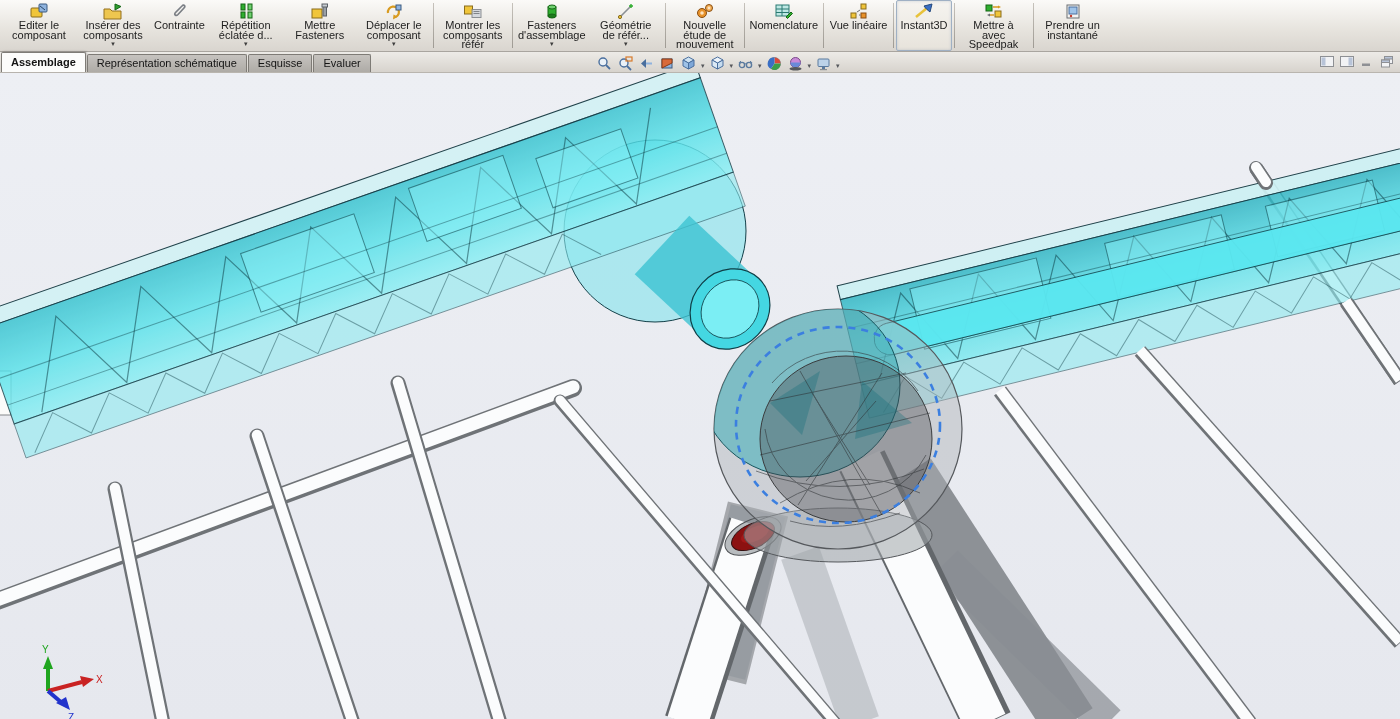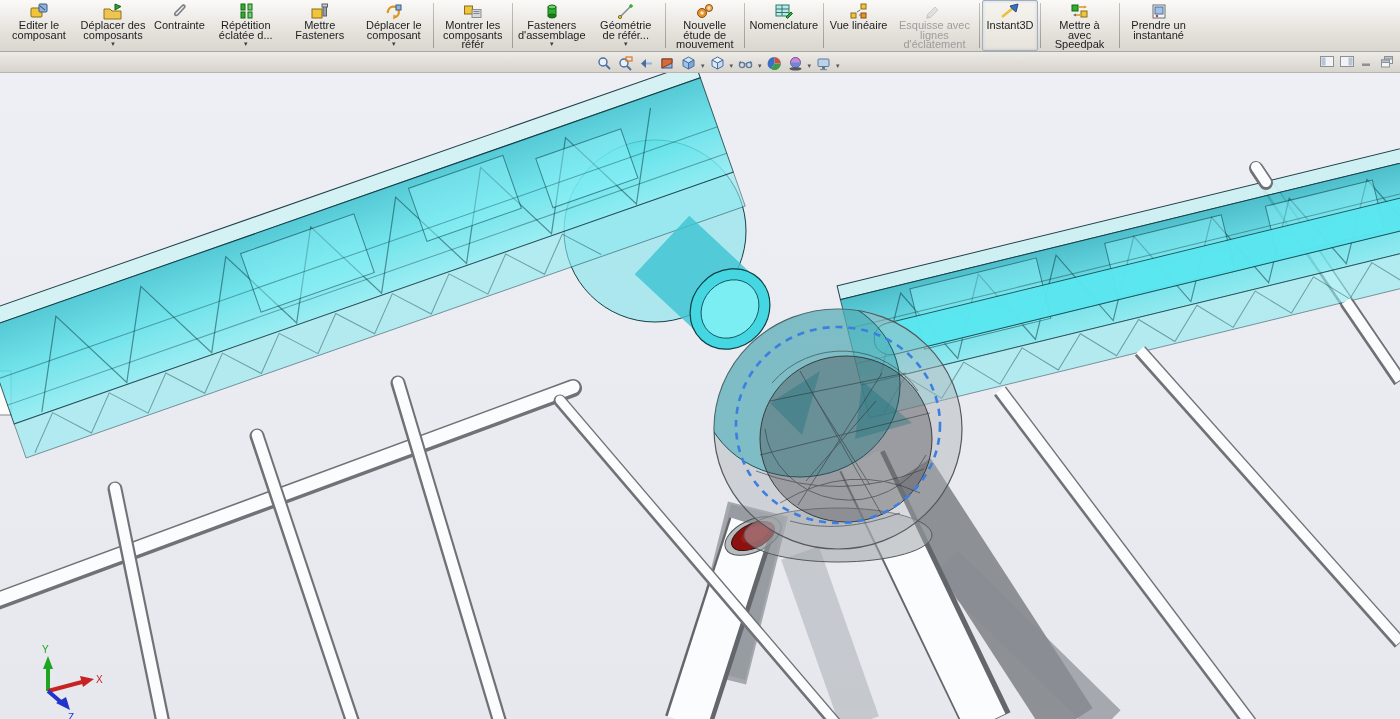--- a/index.html
+++ b/index.html
@@ -48,21 +48,21 @@
           <path d="M11,3 l5,4" stroke="#2a4766" fill="none"></path>
         </svg>
       <span class="lbl">Editer le composant</span>
     </div>
 
     <div class="tbtn">
       <svg class="ic" viewBox="0 0 20 17">
           <path d="M1,6 h6 l2,2 h9 v8 h-17 z" fill="#eec64f" stroke="#94701f"></path>
           <polygon points="12,1 18,3.5 12,7" fill="#2f9e2f" stroke="#156615"></polygon>
         </svg>
-      <span class="lbl">Déplacer des composants</span>
+      <span class="lbl">Insérer des composants</span>
       <span class="caret"></span>
     </div>
 
     <div class="tbtn">
       <svg class="ic" viewBox="0 0 20 17">
           <path d="M13,3 C15,1 17,3 15,5 L9,11.5 C7,13.5 4.5,11.5 6.5,9.5 L12,4" stroke="#7b7f85" stroke-width="1.7" fill="none" stroke-linecap="round"></path>
         </svg>
       <span class="lbl">Contrainte</span>
     </div>
 
@@ -157,27 +157,20 @@
     <div class="tbtn">
       <svg class="ic" viewBox="0 0 20 17">
           <rect x="2" y="10" width="5" height="5" fill="#f0c53a" stroke="#8a6d1d"></rect>
           <rect x="12" y="1" width="5" height="5" fill="#f0c53a" stroke="#8a6d1d"></rect>
           <rect x="12" y="10" width="5" height="5" fill="#e8922a" stroke="#8a4d10"></rect>
           <path d="M8,9 l3,-2 M10,12 h1.5" stroke="#6a6e72" fill="none"></path>
         </svg>
       <span class="lbl">Vue linéaire</span>
     </div>
 
-    <div class="tbtn wide disabled">
-      <svg class="ic" viewBox="0 0 20 17">
-          <path d="M3,12 l8,-8 l3,3 l-8,8 z" fill="#c9ccd0" stroke="#9a9da1"></path>
-          <path d="M3,12 l-1,4 l4,-1 z" fill="#9a9da1"></path>
-        </svg>
-      <span class="lbl">Esquisse avec lignes d'éclatement</span>
-    </div>
 
     <div class="tsep"></div>
 
     <div class="tbtn active">
       <svg class="ic" viewBox="0 0 20 17">
           <path d="M2,14 L13,5" stroke="#e8c23a" stroke-width="2.5"></path>
           <polygon points="10,3 18,1 16,9 13,6.5 11.5,5" fill="#3a6fc4" stroke="#24497e"></polygon>
         </svg>
       <span class="lbl">Instant3D</span>
     </div>
@@ -202,20 +195,26 @@
           <rect x="4" y="2" width="12" height="13" fill="#f4f4f2" stroke="#6b6e72"></rect>
           <rect x="6" y="4" width="8" height="7" fill="#9fc3e8" stroke="#4a6f9e"></rect>
           <circle cx="8" cy="13" r="1.2" fill="#c43a2a"></circle>
         </svg>
       <span class="lbl">Prendre un instantané</span>
     </div>
 
   </div>
 
   <div class="tabrow">
+    <div class="tabs">
+      <div class="tab active">Assemblage</div>
+      <div class="tab">Représentation schématique</div>
+      <div class="tab">Esquisse</div>
+      <div class="tab">Evaluer</div>
+    </div>
 
     <div class="viewbar">
       <span class="vbtn">
           <svg width="15" height="15" viewBox="0 0 15 15">
             <circle cx="6" cy="6" r="4" fill="#eaf1f8" stroke="#4a6f9e" stroke-width="1.4"></circle>
             <line x1="9" y1="9" x2="13" y2="13" stroke="#4a6f9e" stroke-width="1.8"></line>
           </svg>
         </span>
       <span class="vbtn">
           <svg width="15" height="15" viewBox="0 0 15 15">

